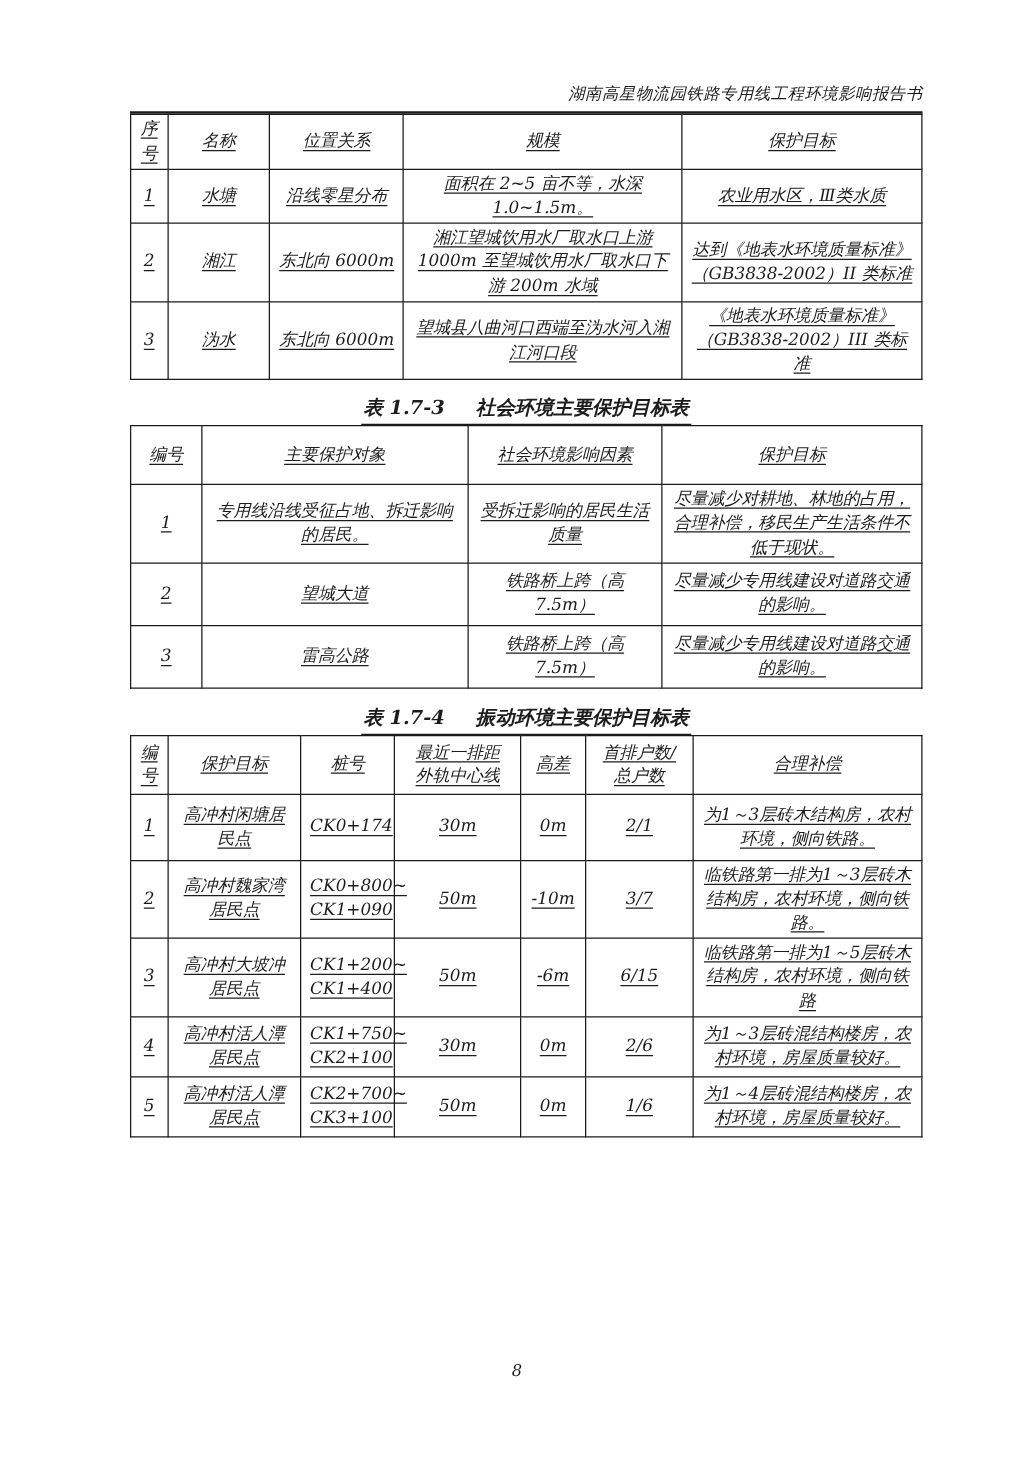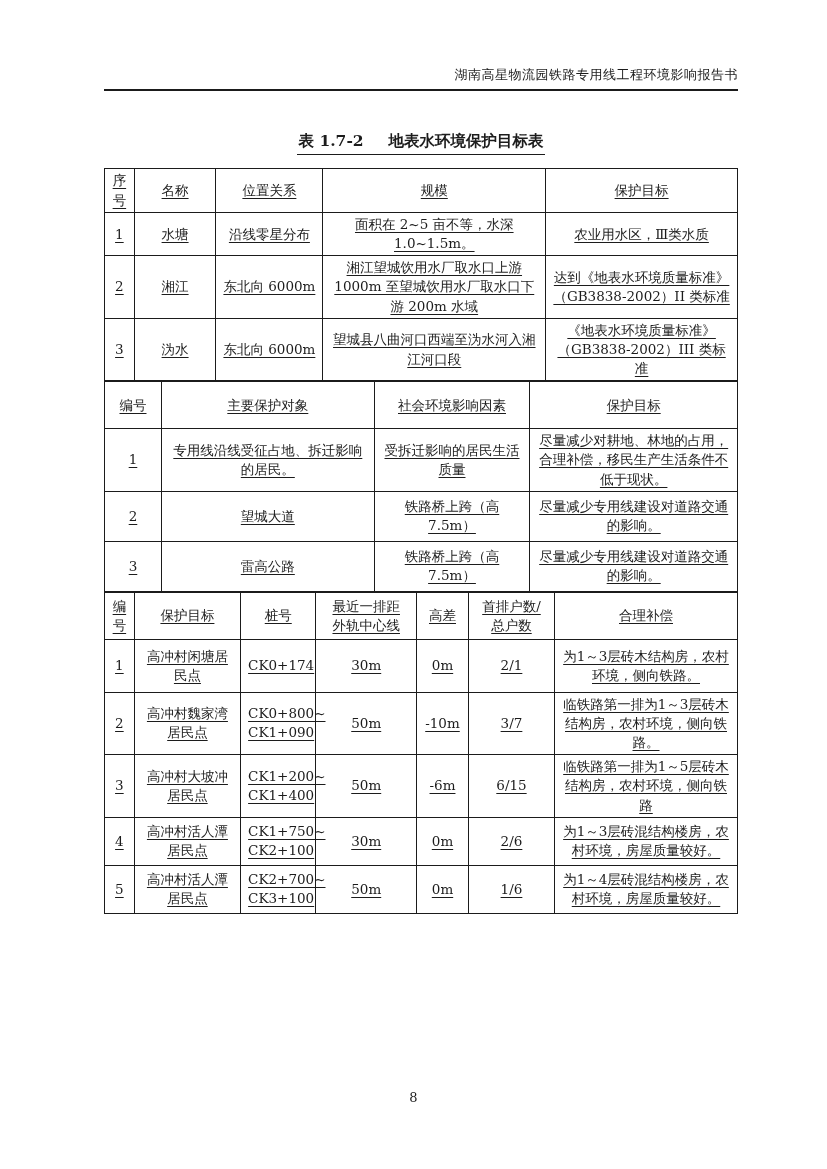--- a/index.html
+++ b/index.html
@@ -1,19 +1,19 @@
 <!DOCTYPE html>
 <html><head>
 <meta charset="utf-8">
 <style>
   html,body{margin:0;padding:0;background:#e8e8e8;}
   .page{
     position:relative;width:827px;height:1169px;background:#ffffff;
     font-family:"DejaVu Serif","Liberation Serif",serif;color:#1c1c1c;
-    overflow:hidden;margin:0 auto;
+    overflow:hidden;margin:0 auto;font-style:italic;
   }
   .content{position:absolute;left:104px;top:0;width:634px;}
   .hdr{margin-top:66px;text-align:right;font-size:13px;letter-spacing:.5px;}
   .rule{margin-top:5px;border-top:2px solid #1b1b1b;height:0;}
   .cap{text-align:center;font-weight:bold;font-size:15.5px;}
   .cap-inner{display:inline-block;border-bottom:1.5px solid #1b1b1b;padding:0 2px 2px 2px;}
   .cap-no{margin-right:1.6em;}
   .cap1{margin-top:40px;}
   .cap2{margin-top:12px;}
   .cap3{margin-top:13px;}
@@ -46,25 +46,20 @@
 <body>
 
 <div class="page">
   <div class="content">
 
     <div class="hdr">
       <span>湖南高星物流园铁路专用线工程环境影响报告书</span>
     </div>
     <div class="rule"></div>
 
-    <div class="cap cap1">
-      <span class="cap-inner">
-        <span class="cap-no">表 1.7-2</span><span>地表水环境保护目标表</span>
-      </span>
-    </div>
     <table class="doc t1">
       <colgroup>
         <col style="width:4.7%">
           <col style="width:12.9%">
           <col style="width:16.9%">
         <col style="width:35.2%">
           <col style="width:30.3%">
       </colgroup>
       <thead>
         <tr>
@@ -94,20 +89,25 @@
         <tr>
           <td><span class="cell">3</span></td>
           <td><span class="cell">沩水</span></td>
           <td><span class="cell">东北向 6000m</span></td>
           <td><span class="cell">望城县八曲河口西端至沩水河入湘江河口段</span></td>
           <td><span class="cell">《地表水环境质量标准》（GB3838-2002）III 类标准</span></td>
         </tr>
       </tbody>
     </table>
 
+    <div class="cap cap2">
+      <span class="cap-inner">
+        <span class="cap-no">表 1.7-3</span><span>社会环境主要保护目标表</span>
+      </span>
+    </div>
     <table class="doc t2">
       <colgroup>
         <col style="width:9%">
           <col style="width:33.6%">
           <col style="width:24.6%">
           <col style="width:32.8%">
       </colgroup>
       <thead>
         <tr>
           <th><span class="cell">编号</span></th>
@@ -131,20 +131,25 @@
         </tr>
         <tr>
           <td><span class="cell">3</span></td>
           <td><span class="cell">雷高公路</span></td>
           <td><span class="cell">铁路桥上跨（高 7.5m）</span></td>
           <td><span class="cell">尽量减少专用线建设对道路交通的影响。</span></td>
         </tr>
       </tbody>
     </table>
 
+    <div class="cap cap3">
+      <span class="cap-inner">
+        <span class="cap-no">表 1.7-4</span><span>振动环境主要保护目标表</span>
+      </span>
+    </div>
     <table class="doc t3">
       <colgroup>
         <col style="width:4.7%">
           <col style="width:16.8%">
           <col style="width:11.9%">
         <col style="width:15.9%">
           <col style="width:8.2%">
           <col style="width:13.6%">
           <col style="width:28.9%">
       </colgroup>

